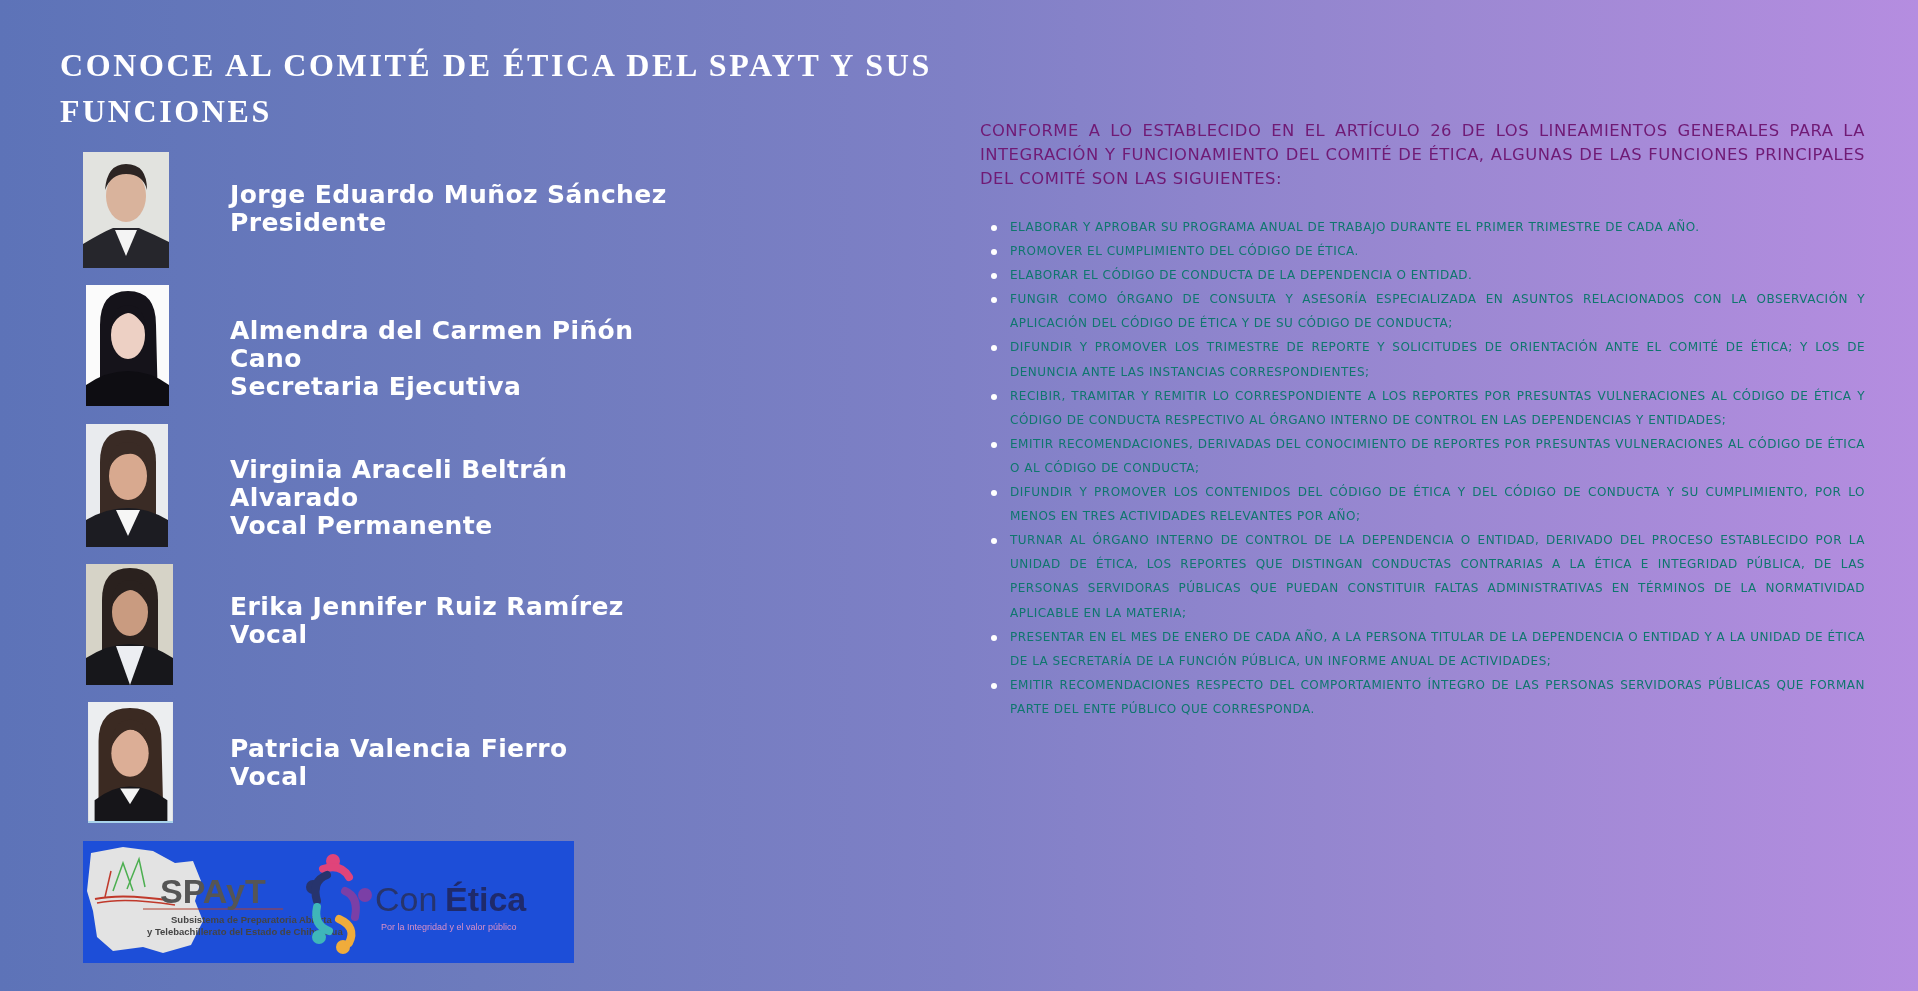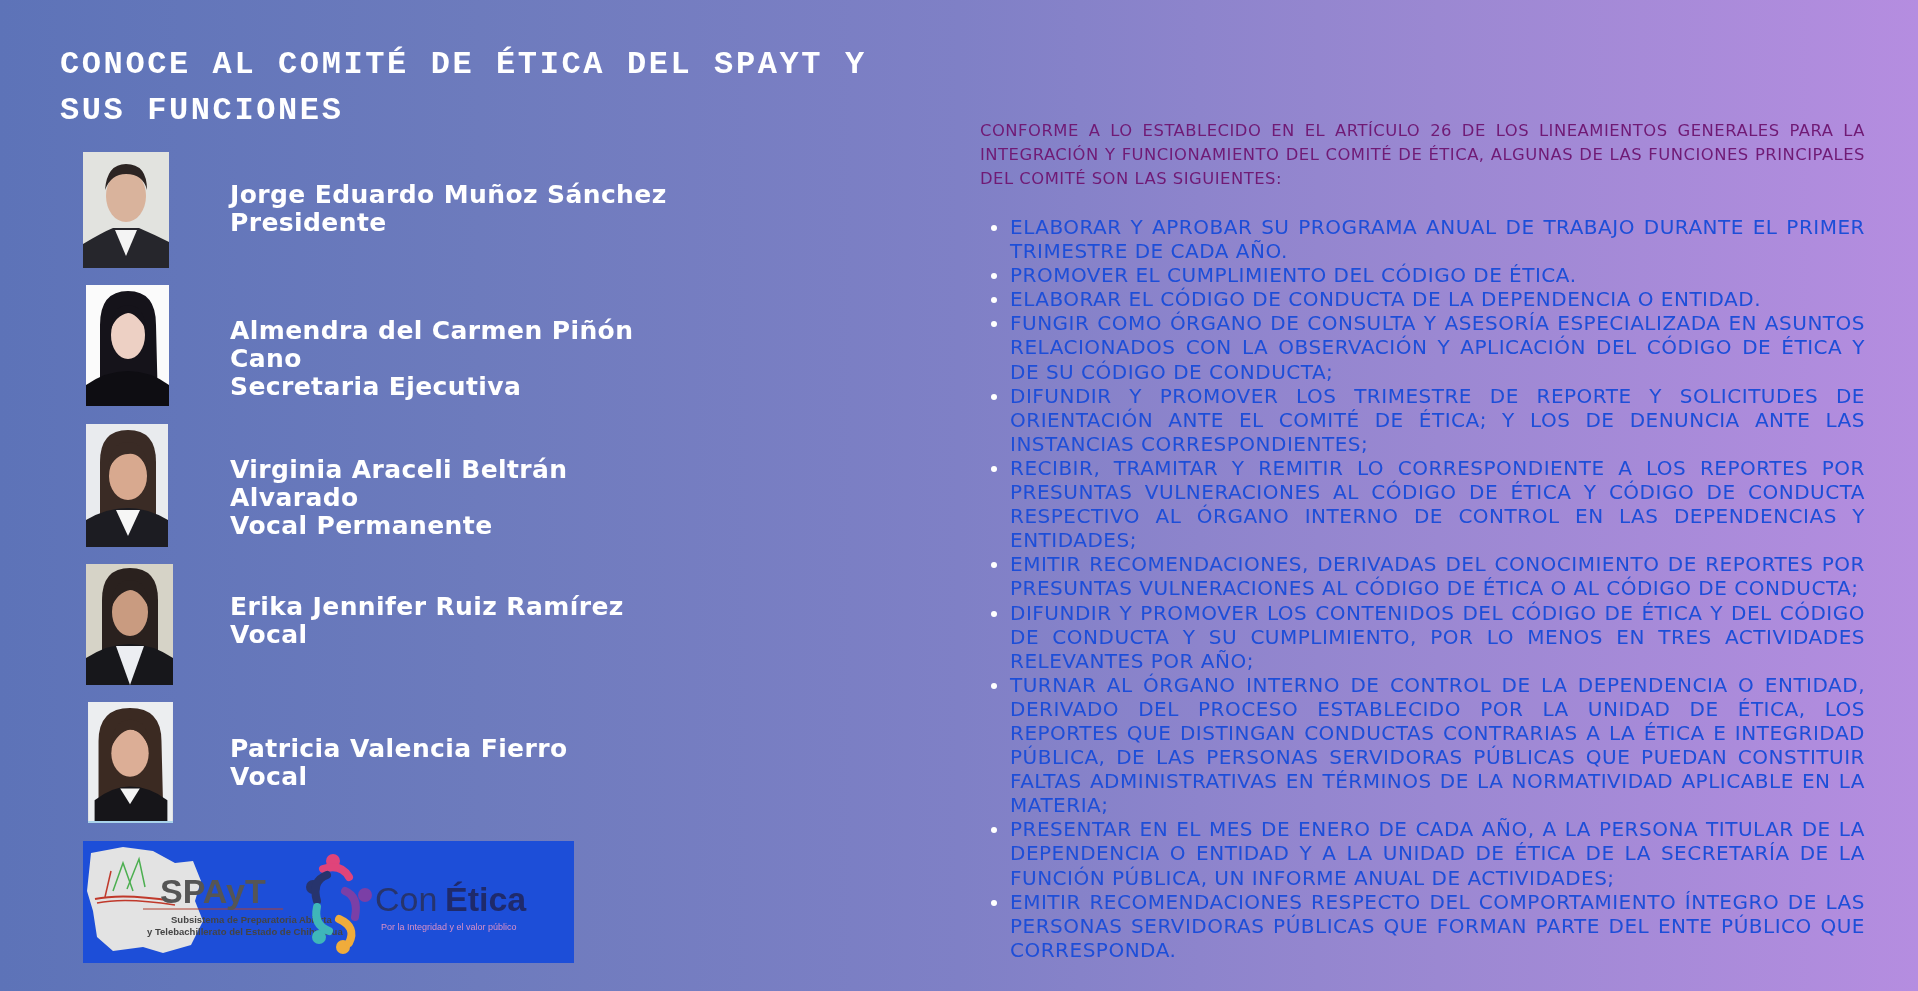--- a/index.html
+++ b/index.html
@@ -5,21 +5,21 @@
   * { box-sizing: border-box; margin: 0; padding: 0; }
   html, body { width: 1918px; height: 991px; overflow: hidden; }
   body {
     background: linear-gradient(90deg, #5d73b8 0%, #6d7bbd 25%, #7f80c6 50%, #9b88d2 75%, #b58de0 100%);
     font-family: "DejaVu Sans", sans-serif;
     color: #ffffff;
     position: relative;
   }
   .title {
     position: absolute; left: 60px; top: 42px; width: 880px;
-    font-family: Liberation Mono, monospace; font-weight: bold;
+    font-family: Liberation Serif, serif; font-weight: bold;
     font-size: 32px; line-height: 46px; letter-spacing: 2.6px;
     text-transform: uppercase;
   }
   .member { position: absolute; left: 0; width: 700px; }
   .photo {
     position: absolute; overflow: hidden;
     background: linear-gradient(180deg, #e9ecef 0%, #e0e2e4 60%, #dcdcdc 100%);
   }
   .photo svg { width: 100%; height: 100%; display: block; }
   .member-text {
@@ -33,22 +33,22 @@
   }
   .logos svg { width: 100%; height: 100%; display: block; }
   .intro {
     position: absolute; left: 980px; top: 119px; width: 885px;
     font-family: "DejaVu Sans", sans-serif; font-size: 16.4px; line-height: 24.1px;
     text-align: justify; letter-spacing: 0.5px; color: #701a75;
   }
   .functions {
     position: absolute; left: 980px; top: 215px; width: 885px;
     list-style: none;
-    font-family: "DejaVu Sans", sans-serif; font-size: 20px; line-height: 24.1px;
-    letter-spacing: 0.5px; color: #1d4ed8;
+    font-family: "DejaVu Sans", sans-serif; font-size: 12px; line-height: 24.1px;
+    letter-spacing: 0.5px; color: #0f766e;
   }
   .functions li {
     position: relative; padding-left: 30px; text-align: justify;
   }
   .functions li .bullet {
     position: absolute; left: 11px; top: 10px; width: 6px; height: 6px;
     border-radius: 50%; background: #ffffff;
   }
 </style>
 </head>

